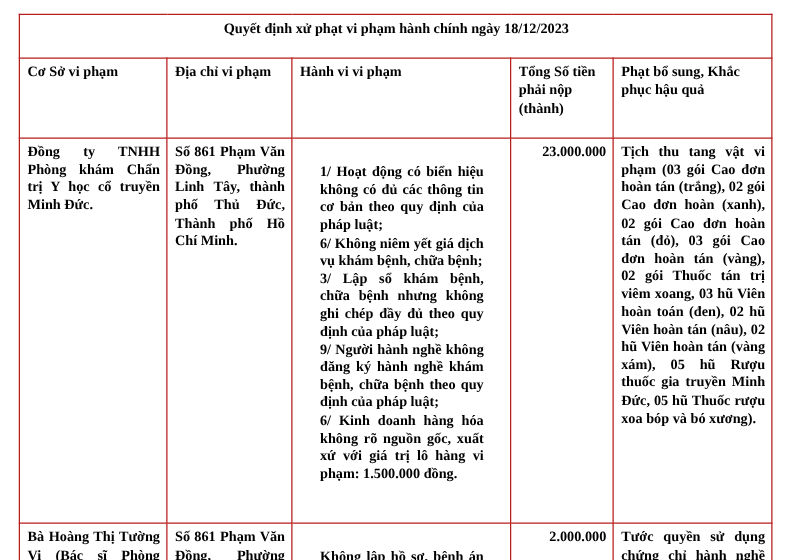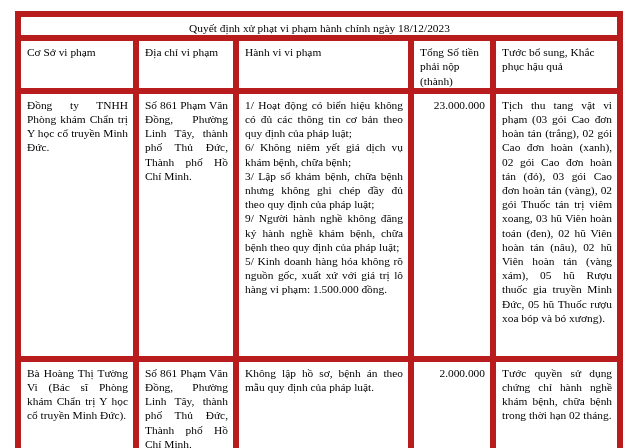--- a/index.html
+++ b/index.html
@@ -26,26 +26,26 @@
 
   table.penalty-table {
     width: 602px;
     border-collapse: collapse;
     table-layout: fixed;
     border: 1px solid #000000;
   }
 
   table.penalty-table td,
   table.penalty-table th {
-    border: 6px solid #b91c1c;
+    border: 1px solid #b91c1c;
     vertical-align: top;
-    padding: 4px 5px 0 6px;
+    padding: 4px 5px 16px 6px;
     font-size: 11.4px;
     line-height: 14.2px;
-    font-weight: normal;
+    font-weight: bold;
   }
 
   
   .title-cell {
     text-align: center;
     font-weight: bold;
     font-size: 12.6px;
     padding-top: 6px;
     padding-bottom: 6px;
     vertical-align: middle;
@@ -76,21 +76,21 @@
   .col-facility   { width: 118px; }
   .col-address    { width: 100px; }
   .col-behaviour  { width: 175px; }
   .col-amount     { width: 82px; }
   .col-extra      { width: 127px; }
 
   .row-one td { height: 258px; }
   .row-two td { height: 100px; }
 
   .behaviour-list {
-    margin: 0;
+    margin: 16px;
     padding: 0;
     list-style: none;
   }
   .behaviour-list li {
     margin: 0;
     padding: 0;
     text-align: justify;
     text-justify: inter-word;
     text-align-last: left;
   }
@@ -113,33 +113,33 @@
 
       <tr>
         <td class="title-cell" colspan="5">Quyết định xử phạt vi phạm hành chính ngày 18/12/2023</td>
       </tr>
 
       <tr>
         <td class="head-cell">Cơ Sở vi phạm</td>
         <td class="head-cell">Địa chỉ vi phạm</td>
         <td class="head-cell">Hành vi vi phạm</td>
         <td class="head-cell">Tổng Số tiền phải nộp (thành)</td>
-        <td class="head-cell">Tước bổ sung, Khắc phục hậu quả</td>
+        <td class="head-cell">Phạt bổ sung, Khắc phục hậu quả</td>
       </tr>
 
       <tr class="row-one">
         <td class="cell-justify">Đồng ty TNHH Phòng khám Chẩn trị Y học cổ truyền Minh Đức.</td>
         <td class="cell-justify">Số 861 Phạm Văn Đồng, Phường Linh Tây, thành phố Thủ Đức, Thành phố Hồ Chí Minh.</td>
         <td class="cell-justify">
           <ul class="behaviour-list">
             <li>1/ Hoạt động có biển hiệu không có đủ các thông tin cơ bản theo quy định của pháp luật;</li>
             <li>6/ Không niêm yết giá dịch vụ khám bệnh, chữa bệnh;</li>
             <li>3/ Lập sổ khám bệnh, chữa bệnh nhưng không ghi chép đầy đủ theo quy định của pháp luật;</li>
             <li>9/ Người hành nghề không đăng ký hành nghề khám bệnh, chữa bệnh theo quy định của pháp luật;</li>
-            <li>5/ Kinh doanh hàng hóa không rõ nguồn gốc, xuất xứ với giá trị lô hàng vi phạm: 1.500.000 đồng.</li>
+            <li>6/ Kinh doanh hàng hóa không rõ nguồn gốc, xuất xứ với giá trị lô hàng vi phạm: 1.500.000 đồng.</li>
           </ul>
         </td>
         <td class="cell-amount">23.000.000</td>
         <td class="cell-justify">Tịch thu tang vật vi phạm (03 gói Cao đơn hoàn tán (trắng), 02 gói Cao đơn hoàn (xanh), 02 gói Cao đơn hoàn tán (đỏ), 03 gói Cao đơn hoàn tán (vàng), 02 gói Thuốc tán trị viêm xoang, 03 hũ Viên hoàn toán (đen), 02 hũ Viên hoàn tán (nâu), 02 hũ Viên hoàn tán (vàng xám), 05 hũ Rượu thuốc gia truyền Minh Đức, 05 hũ Thuốc rượu xoa bóp và bó xương).</td>
       </tr>
 
       <tr class="row-two">
         <td class="cell-justify">Bà Hoàng Thị Tường Vi (Bác sĩ Phòng khám Chẩn trị Y học cổ truyền Minh Đức).</td>
         <td class="cell-justify">Số 861 Phạm Văn Đồng, Phường Linh Tây, thành phố Thủ Đức, Thành phố Hồ Chí Minh.</td>
         <td class="cell-justify">

